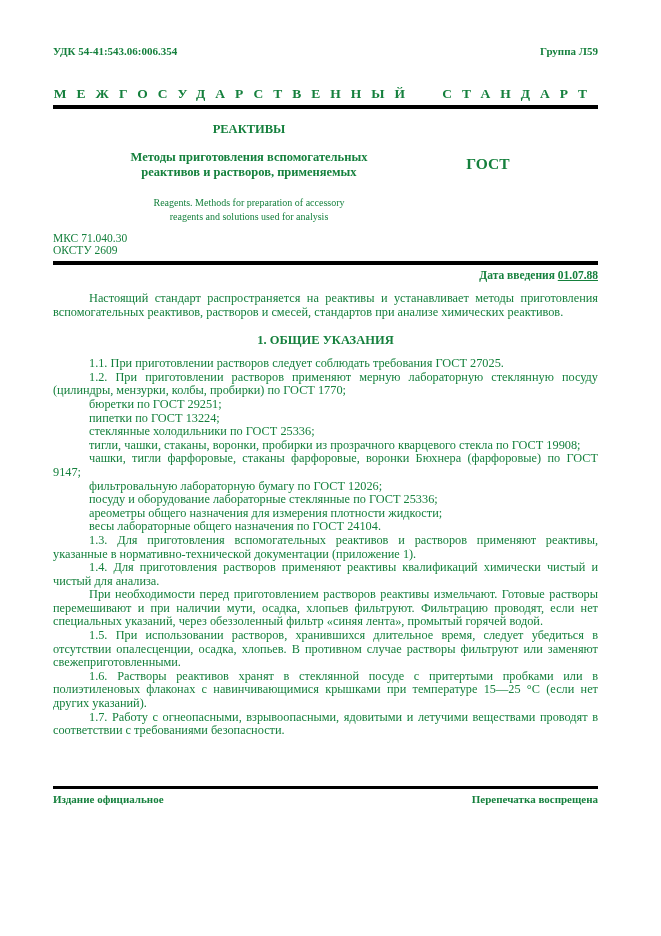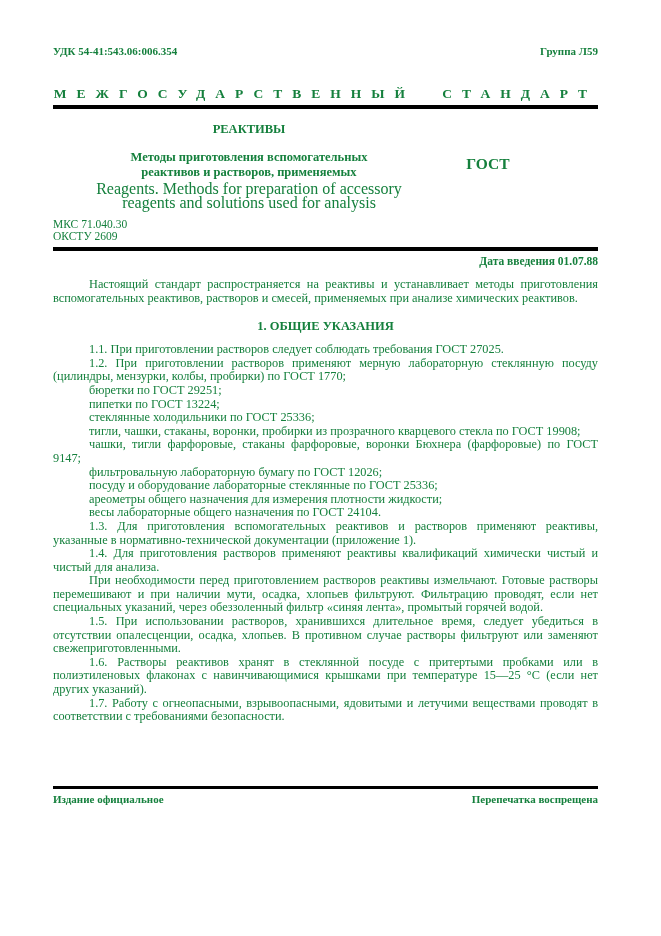--- a/index.html
+++ b/index.html
@@ -48,22 +48,22 @@
     font-size: 12.5px;
     font-weight: bold;
   }
   .ru-title {
     margin-top: 13px;
     font-size: 12.5px;
     font-weight: bold;
     line-height: 15px;
   }
   .en-title {
-    margin-top: 2px;
-    font-size: 16px;
+    margin-top: 16px;
+    font-size: 10px;
     line-height: 13.5px;
   }
   .gost-box {
     position: absolute;
     right: 40px;
     top: 32px;
     width: 140px;
     text-align: center;
     font-size: 15.5px;
     font-weight: bold;
@@ -74,21 +74,21 @@
     font-size: 11.5px;
     line-height: 12px;
   }
   .bar2 { height: 4px; margin-top: 5px; }
   .date-line {
     margin-top: 4px;
     text-align: right;
     font-size: 11.5px;
     font-weight: bold;
   }
-  .date-value { }
+  .date-value { text-decoration: underline; }
   .body-text {
     font-size: 12.3px;
     line-height: 13.6px;
     text-align: justify;
   }
   .intro { margin-top: 11px; }
   .sec-heading {
     margin-top: 14px;
     text-align: center;
     font-size: 12.5px;
@@ -154,21 +154,21 @@
     </div>
 
     <div class="bar bar2"></div>
     <div class="date-line">
       <span>Дата введения</span>
       <span> </span>
       <span class="date-value">01.07.88</span>
     </div>
 
     <div class="intro body-text">
-      <p>Настоящий стандарт распространяется на реактивы и устанавливает методы приготовления вспомогательных реактивов, растворов и смесей, применяемых при анализе химических реактивов.</p>
+      <p>Настоящий стандарт распространяется на реактивы и устанавливает методы приготовления вспомогательных реактивов, растворов и смесей, стандартов при анализе химических реактивов.</p>
     </div>
 
     <div class="sec-heading">1. ОБЩИЕ УКАЗАНИЯ</div>
 
     <div class="paras body-text">
       <p>1.1. При приготовлении растворов следует соблюдать требования ГОСТ 27025.</p>
       <p>1.2. При приготовлении растворов применяют мерную лабораторную стеклянную посуду (цилиндры, мензурки, колбы, пробирки) по ГОСТ 1770;</p>
       <p>бюретки по ГОСТ 29251;</p>
       <p>пипетки по ГОСТ 13224;</p>
       <p>стеклянные холодильники по ГОСТ 25336;</p>

